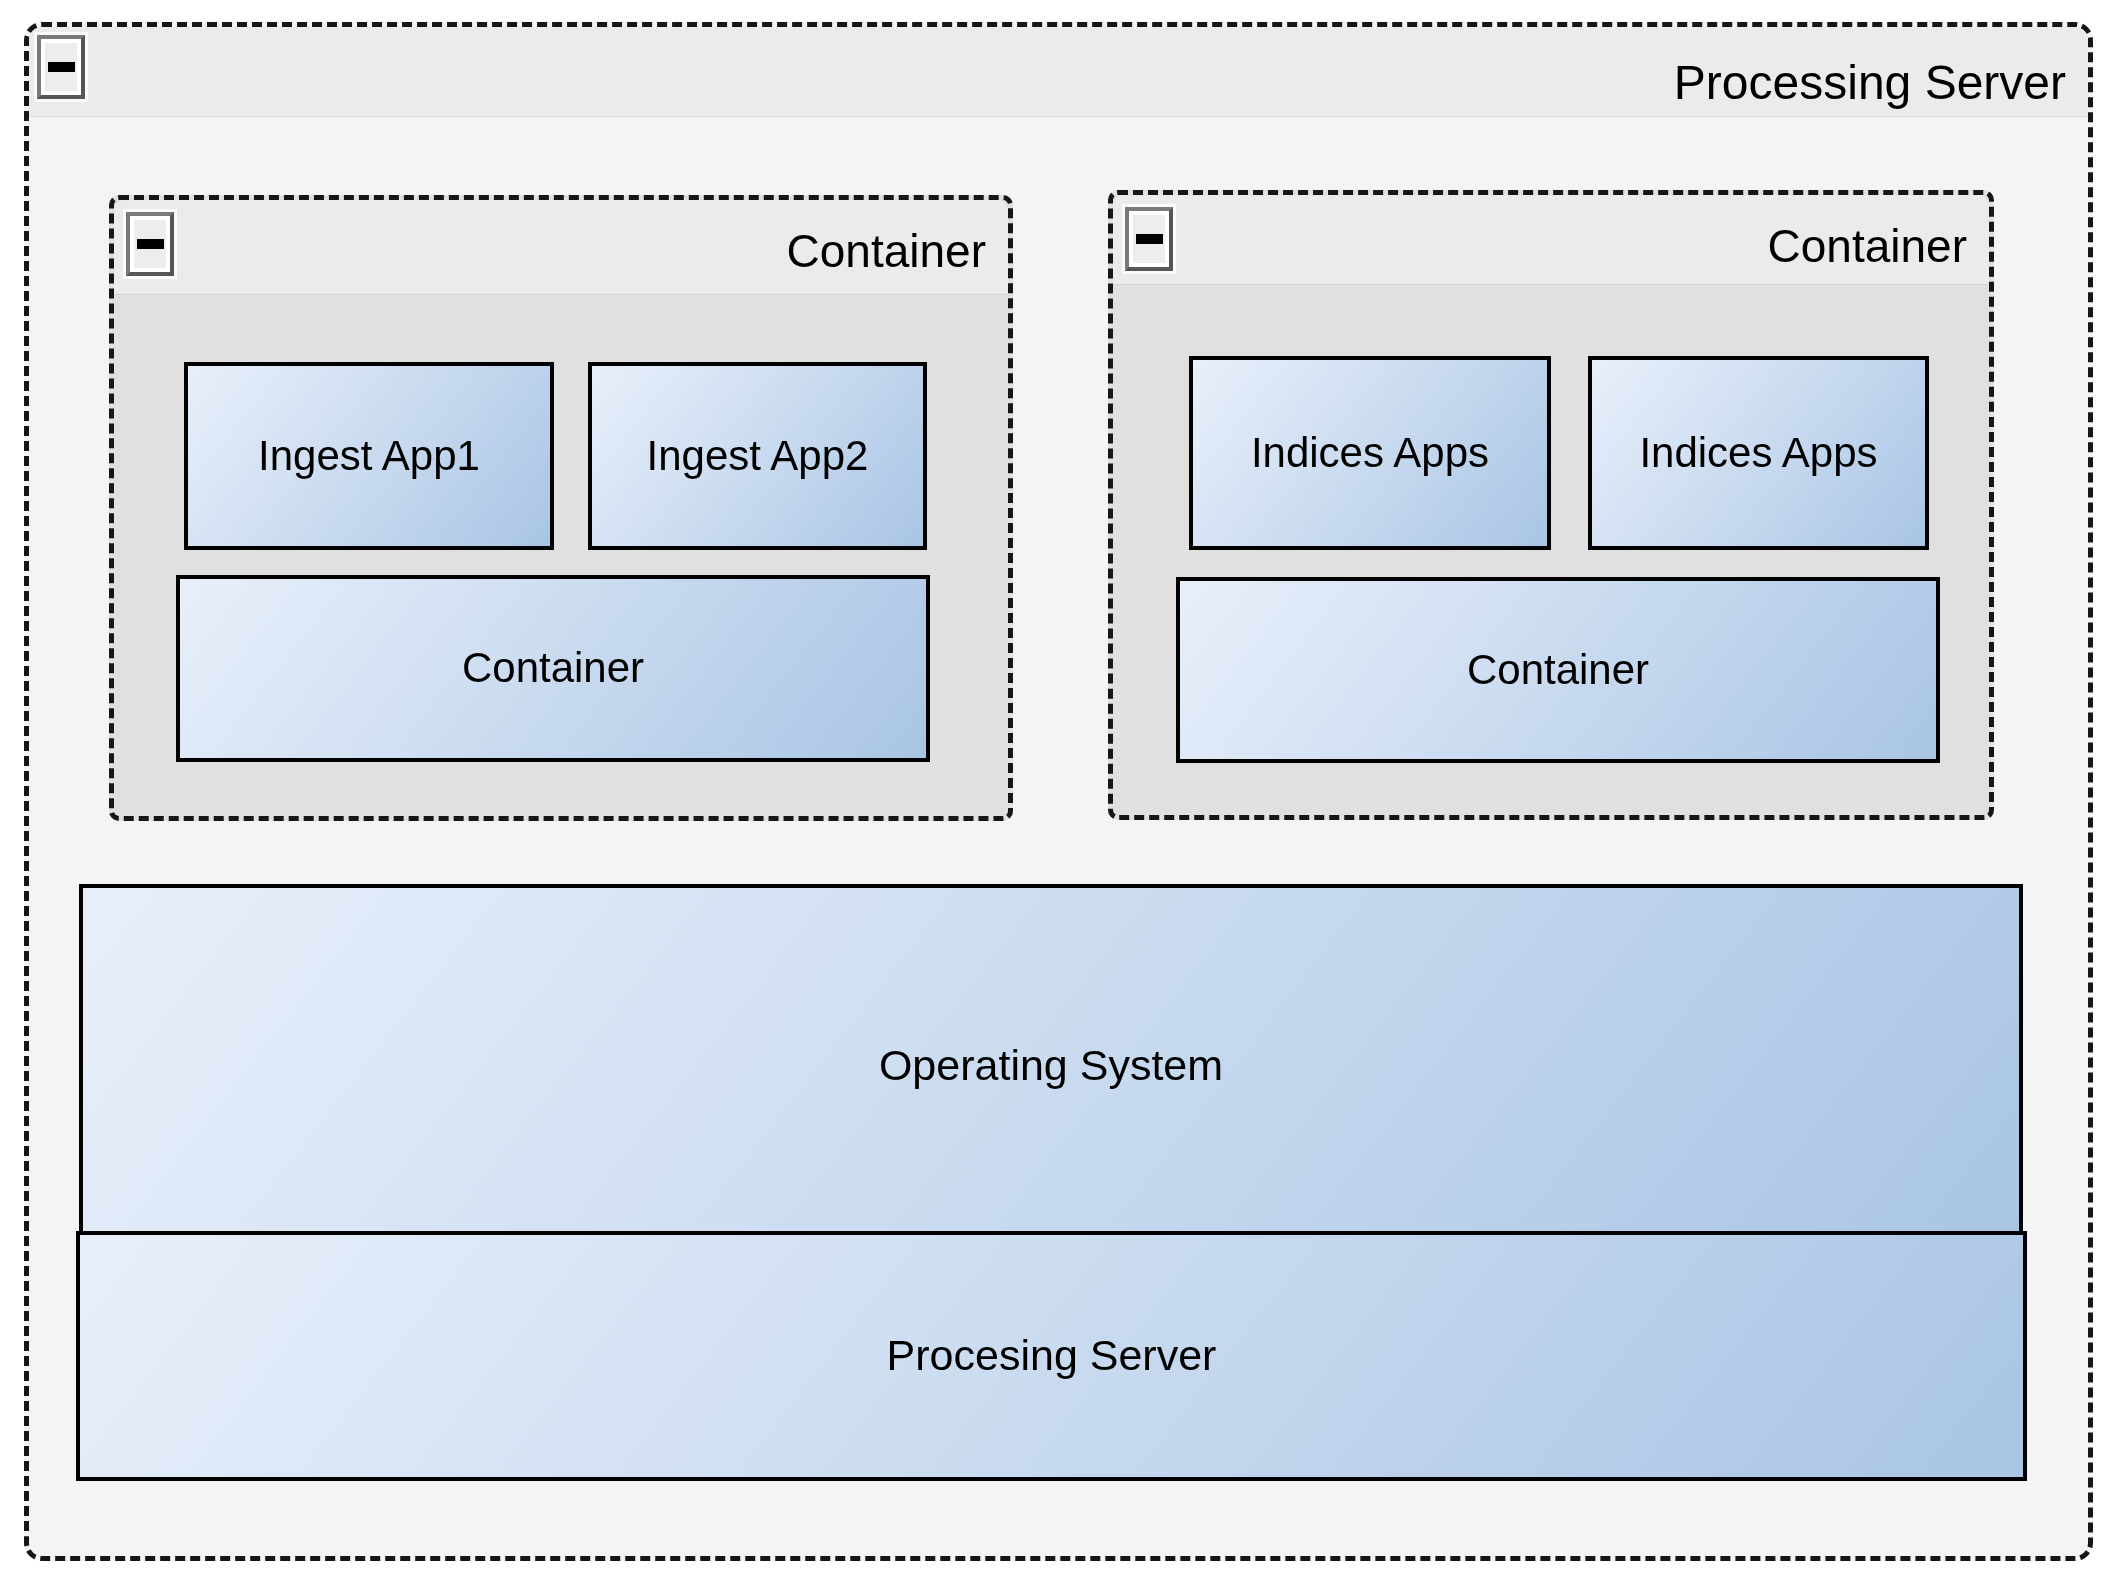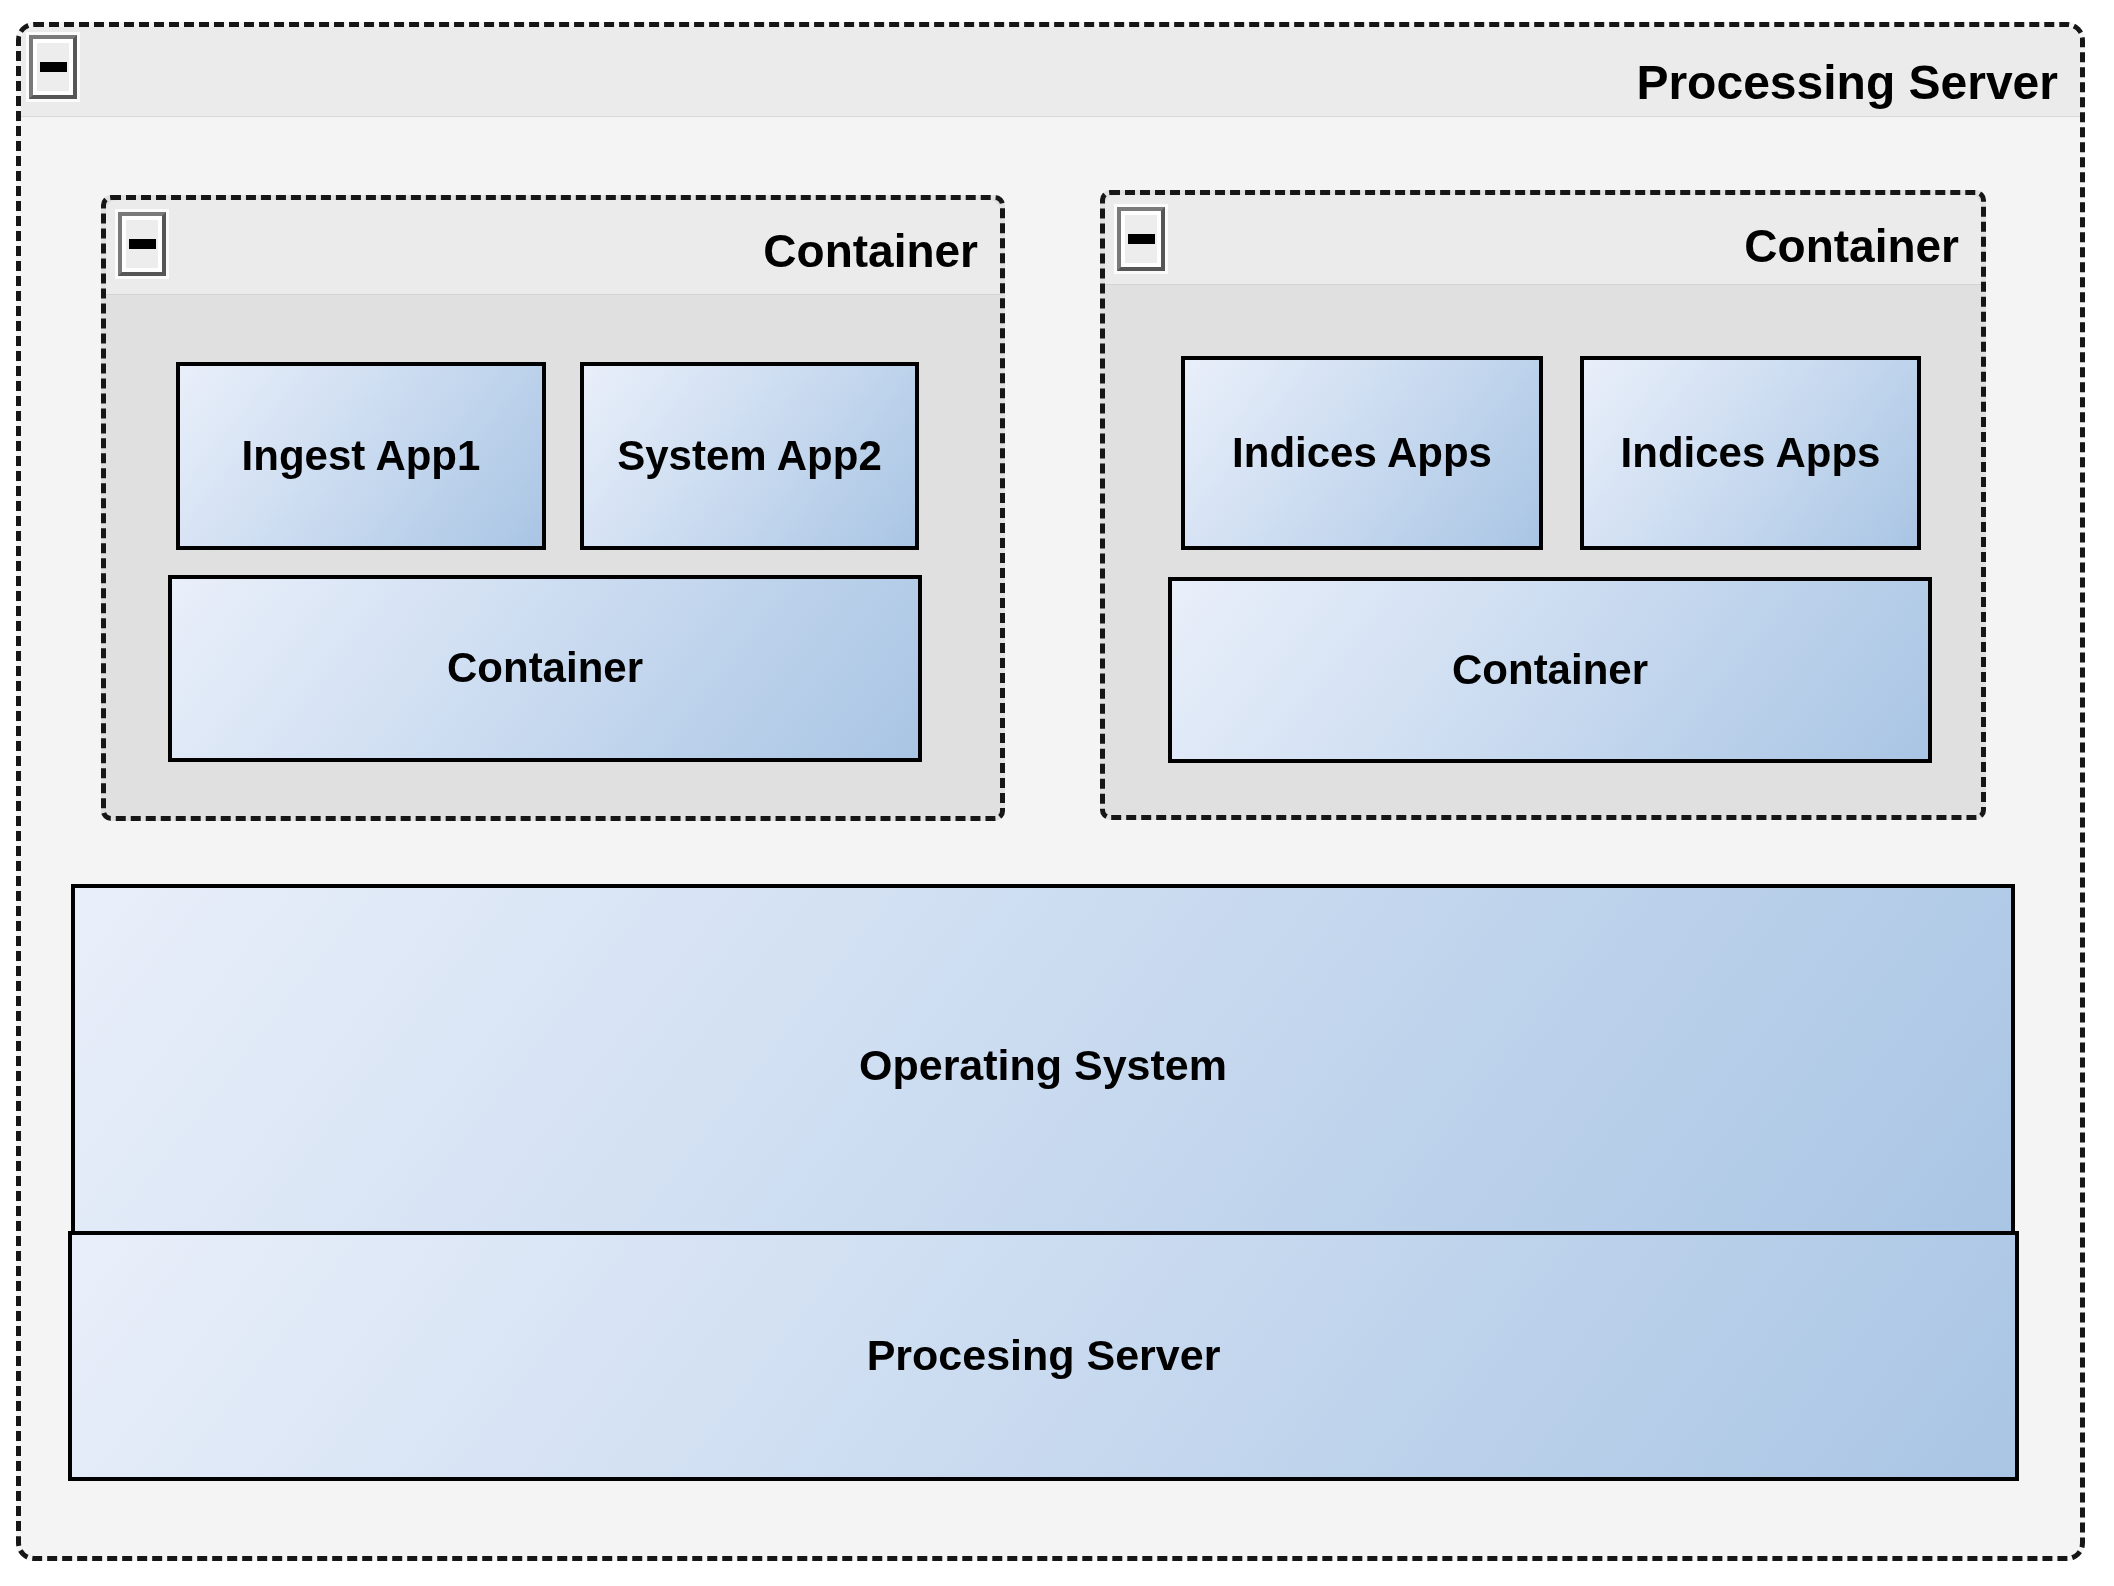--- a/index.html
+++ b/index.html
@@ -7,25 +7,24 @@
     width:2114px;height:1586px;position:relative;overflow:hidden;
     background:#ffffff;
     font-family:"Liberation Sans", sans-serif;
     color:#000;
     -webkit-font-smoothing:antialiased;
   }
   .abs{position:absolute;box-sizing:border-box;}
 
   
   .outer-node{
-    left:16px;top:22px;width:2069px;height:1539px;
+    left:24px;top:22px;width:2069px;height:1539px;
     border:5px dashed var(--dash);
     border-radius:18px;
     background:var(--outer-bg);
-    font-weight:bold;
   }
   .outer-header{
     left:0;top:0;right:0;height:90px;
     background:var(--header-bg);
     border-bottom:1px solid #dadadb;
     border-radius:13px 13px 0 0;
   }
   .outer-title{
     top:32px;right:22px;
     font-size:48px;line-height:1;white-space:nowrap;
@@ -86,21 +85,21 @@
     <div class="abs sub-header" style="height:95px;"></div>
     <div class="abs collapse-btn" style="left:12px;top:12px;">
       <span class="minus-bar"></span>
     </div>
     <div class="abs sub-title">Container</div>
 
     <div class="abs art-box" style="left:70px;top:162px;width:370px;height:188px;">
       <span class="art-label">Ingest App1</span>
     </div>
     <div class="abs art-box" style="left:474px;top:162px;width:339px;height:188px;">
-      <span class="art-label">System App2</span>
+      <span class="art-label">Ingest App2</span>
     </div>
     <div class="abs art-box" style="left:62px;top:375px;width:754px;height:187px;">
       <span class="art-label">Container</span>
     </div>
   </div>
 
   <div class="abs sub-node" style="left:1079px;top:163px;width:886px;height:630px;">
     <div class="abs sub-header" style="height:90px;"></div>
     <div class="abs collapse-btn" style="left:12px;top:12px;">
       <span class="minus-bar"></span>

